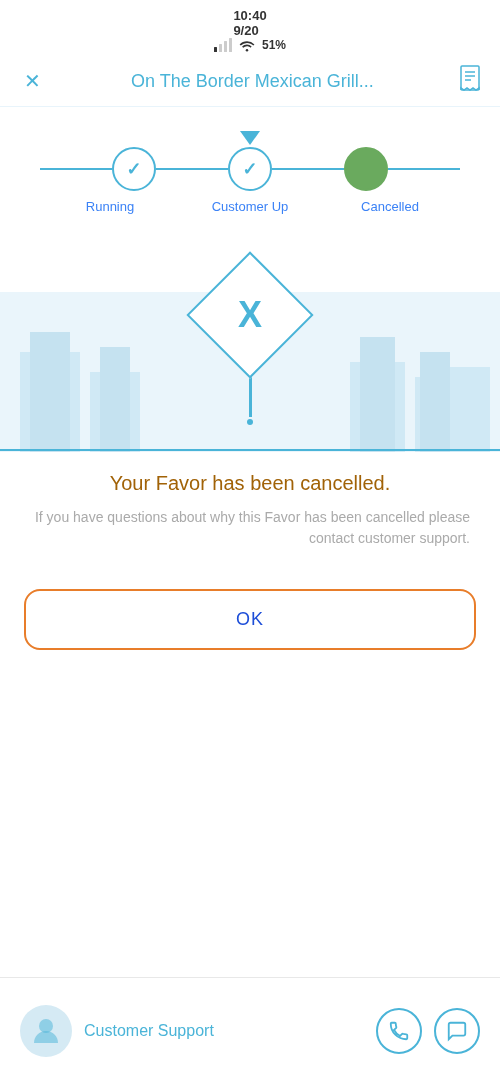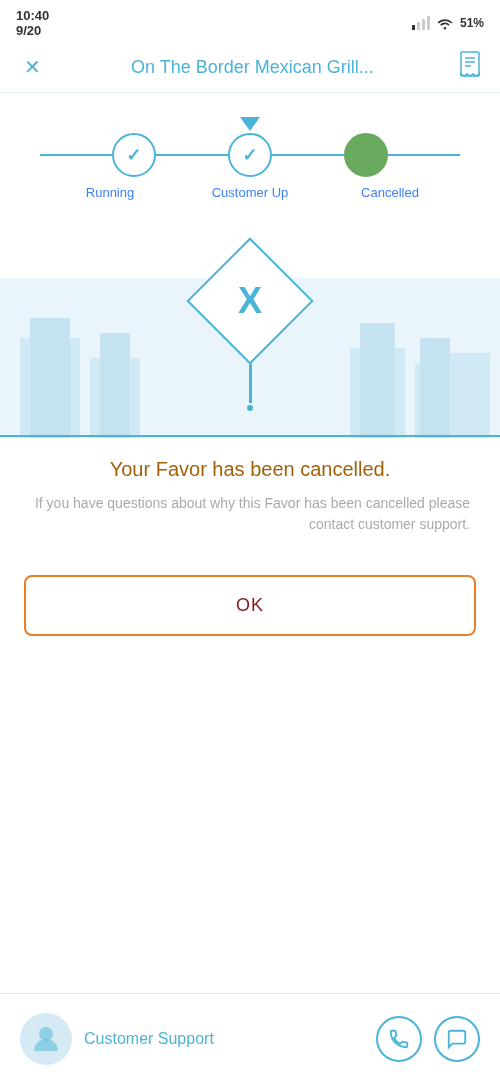--- a/index.html
+++ b/index.html
@@ -15,20 +15,21 @@
 
     
     .status-bar {
       display: flex;
       justify-content: space-between;
       align-items: center;
       padding: 8px 16px 4px 16px;
       font-size: 13px;
       font-weight: 600;
       color: #333;
+      flex-direction: column;
     }
     .status-bar-left { display: flex; flex-direction: column; }
     .status-bar-right { display: flex; align-items: center; gap: 6px; font-size: 12px; }
 
     
     .header {
       display: flex;
       align-items: center;
       justify-content: space-between;
       padding: 8px 16px;
@@ -189,36 +190,36 @@
     }
 
     
     .ok-button-container {
       padding: 30px 24px 20px 24px;
     }
     .ok-button {
       width: 100%;
       padding: 18px;
       border: 2px solid #e87d2a;
-      border-radius: 8px;
-      background: #fff;
-      color: #7f1d1d;
+      border-radius: 16px;
+      background: #fff;
+      color: #1d4ed8;
       font-size: 18px;
       font-weight: 500;
       cursor: pointer;
       letter-spacing: 1px;
     }
 
     
     .bottom-bar {
       position: absolute;
       bottom: 0;
       left: 0;
       right: 0;
-      height: 90px;
+      height: 106px;
       border-top: 1px solid #e8e8e8;
       background: #fff;
       display: flex;
       align-items: center;
       justify-content: space-between;
       padding: 0 20px;
     }
     .support-left {
       display: flex;
       align-items: center;

